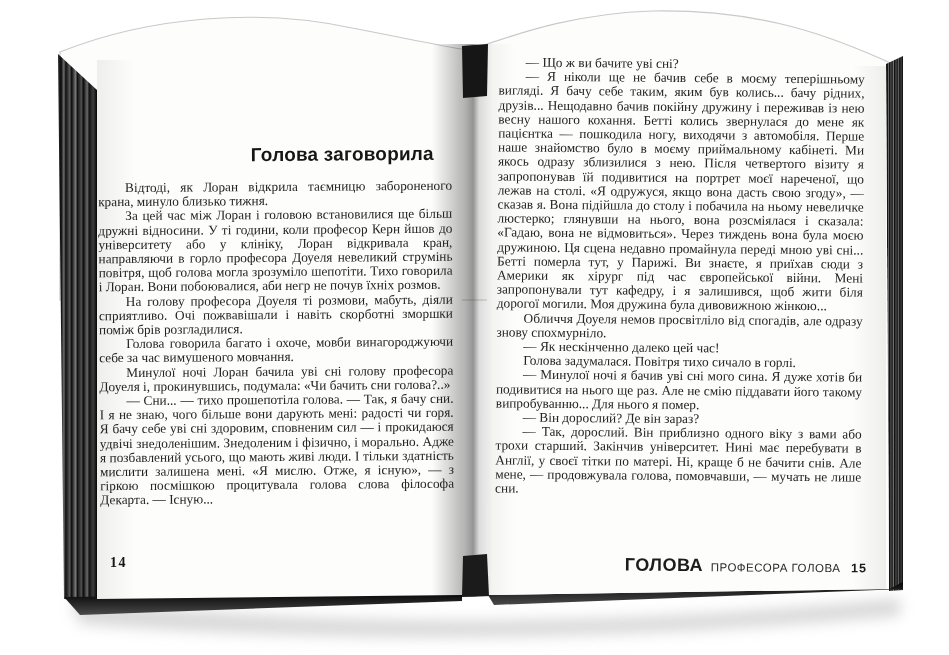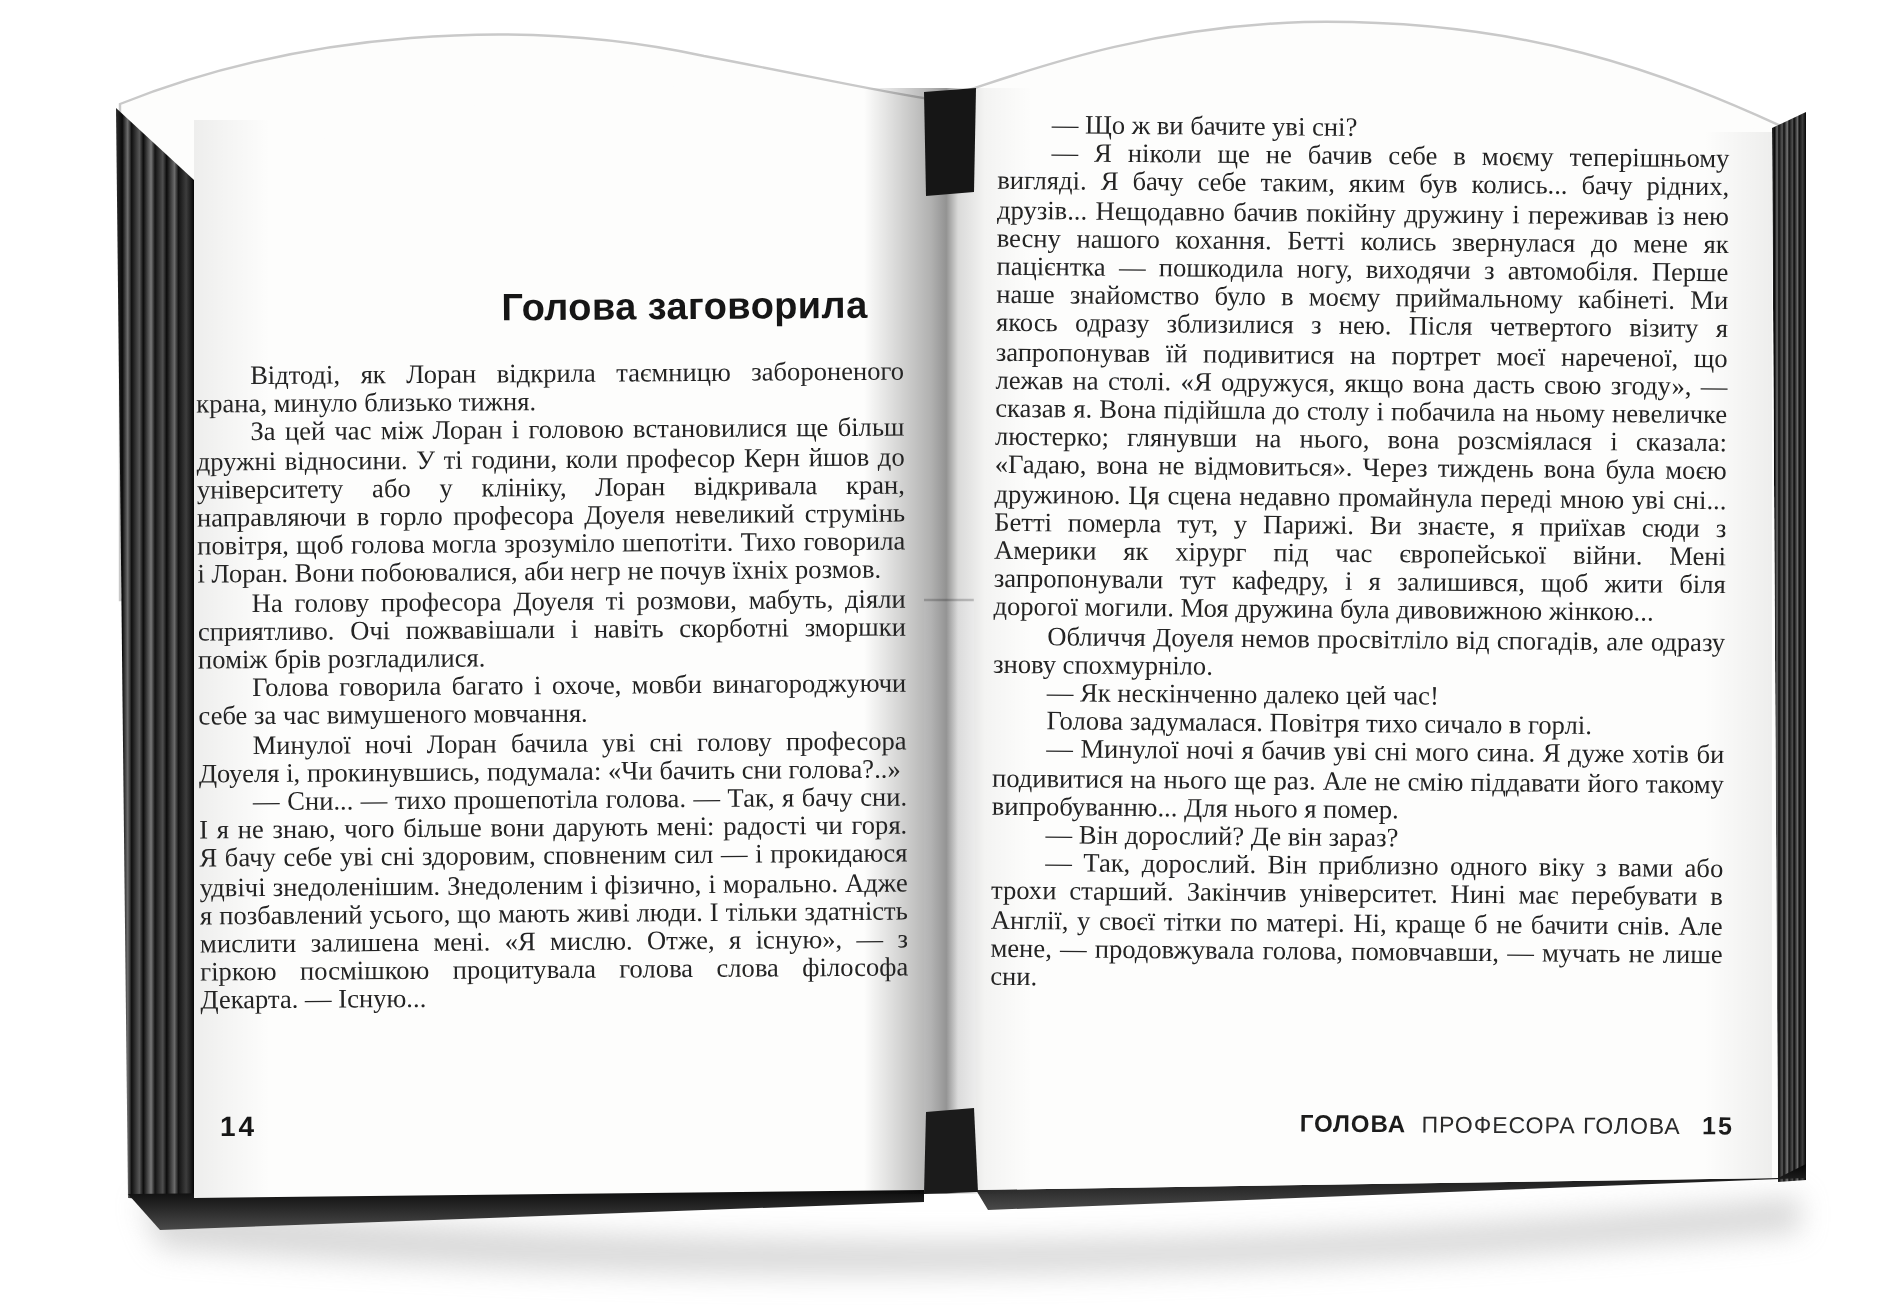--- a/index.html
+++ b/index.html
@@ -12,27 +12,27 @@
   .right-text{left:497px;top:57px;width:366px;transform:rotate(0.5deg);}
 
   .chapter-title{font-family:"Liberation Sans",sans-serif;font-weight:bold;
                  font-size:19px;line-height:22px;text-align:right;
                  padding-right:18px;margin:0 0 14px 0;color:#161616;letter-spacing:0.2px;}
 
   .body-paragraphs p{margin:0;text-indent:27px;text-align:justify;
                      font-size:13.3px;line-height:14.2px;color:#242424;}
 
   .pagenum-left{position:absolute;left:110px;top:555px;
-                font-family:Liberation Sans, sans-serif;font-weight:bold;
+                font-family:Liberation Serif, serif;font-weight:bold;
                 font-size:14px;letter-spacing:1.5px;color:#161616;}
 
   .footer-right{position:absolute;left:497px;top:555px;width:370px;text-align:right;
                 font-family:"Liberation Sans",sans-serif;font-size:11.5px;
                 color:#1c1c1c;letter-spacing:0.5px;transform:rotate(0.4deg);white-space:nowrap;}
-  .footer-bold{font-weight:bold;font-size:12px;}
+  .footer-bold{font-weight:bold;font-size:18px;}
   .footer-rest{margin-left:4px;color:#2a2a2a;}
   .footer-page{font-weight:bold;font-size:12.5px;margin-left:7px;letter-spacing:1px;}
 </style>
 </head>
 <body>
 
 <div class="scene">
 
   <svg class="backdrop" viewBox="0 0 949 655">
     <defs>

